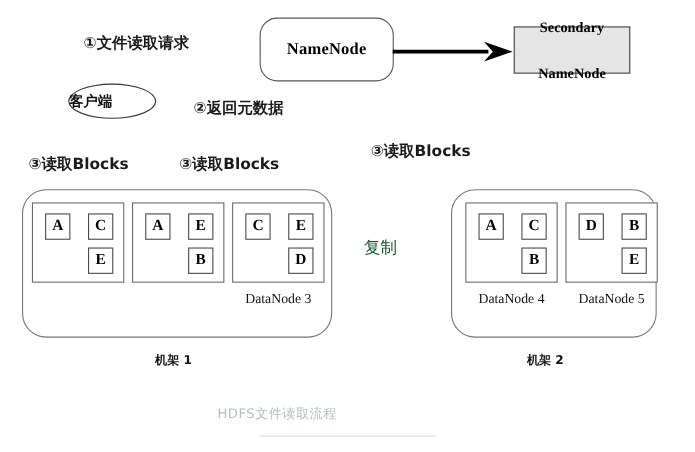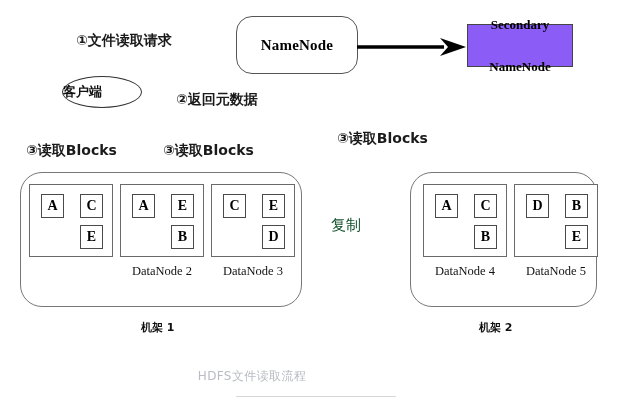--- a/index.html
+++ b/index.html
@@ -62,21 +62,21 @@
     letter-spacing: .2px;
     color: #000000;
     white-space: nowrap;
   }
 
   
   .secondary {
     left: 467px; top: 24px;
     width: 104px; height: 41px;
     border: 1.2px solid #444444;
-    background: #8b5cf6;
+    background: #e5e5e5;
     display: flex;
     flex-direction: column;
     align-items: center;
     justify-content: center;
     gap: 24px;
   }
   .secondary span {
     font-family: "Liberation Serif", "DejaVu Serif", serif;
     font-weight: bold;
     font-size: 13px;
@@ -219,21 +219,20 @@
           <div class="block p-br">E</div>
         </div>
       </div>
 
       <div class="datanode">
         <div class="datanode-box">
           <div class="block p-tl">A</div>
           <div class="block p-tr">E</div>
           <div class="block p-br">B</div>
         </div>
-        <div class="datanode-name">DataNode 2</div>
       </div>
 
       <div class="datanode">
         <div class="datanode-box">
           <div class="block p-tl">C</div>
           <div class="block p-tr">E</div>
           <div class="block p-br">D</div>
         </div>
         <div class="datanode-name">DataNode 3</div>
       </div>

